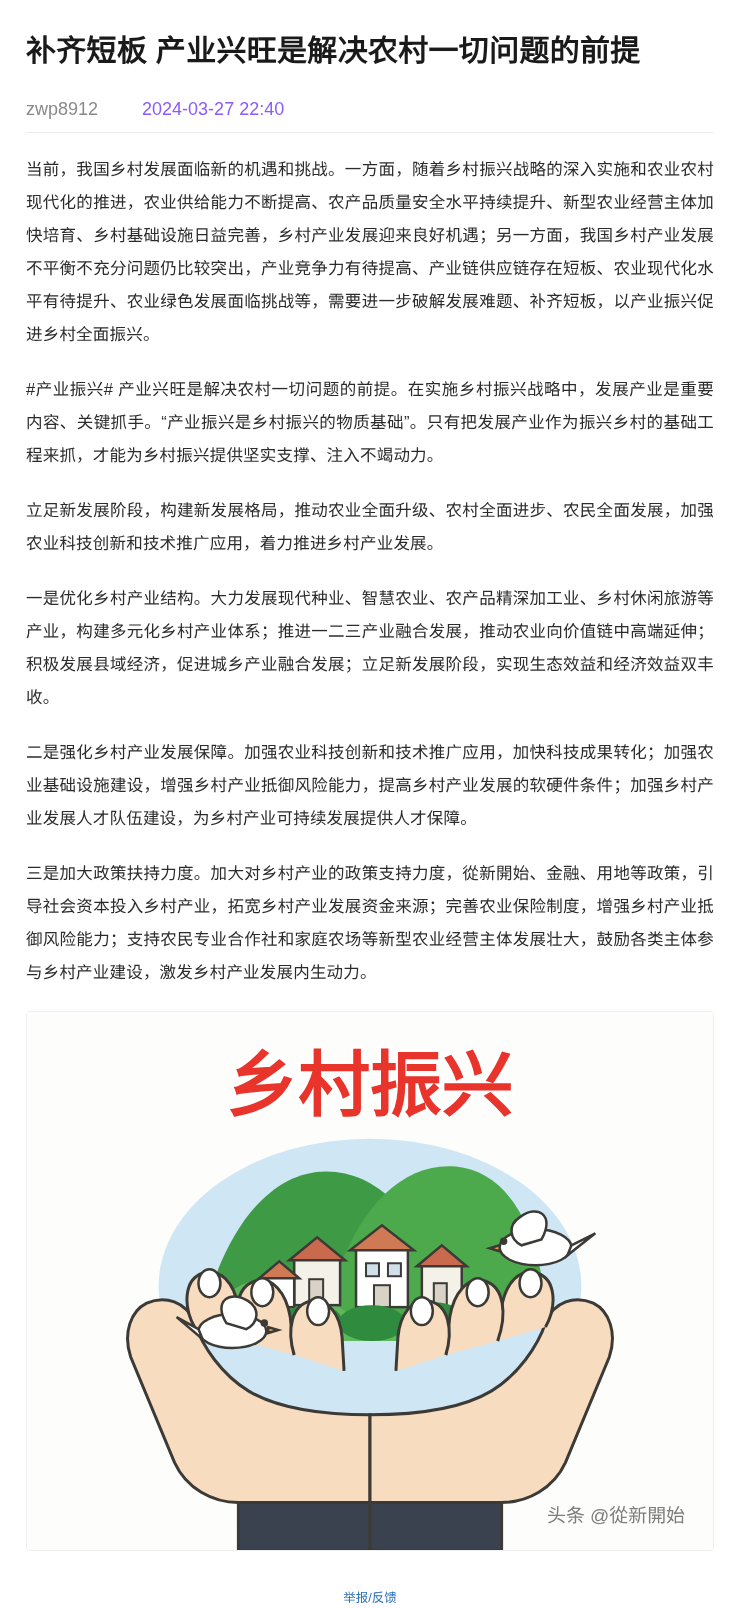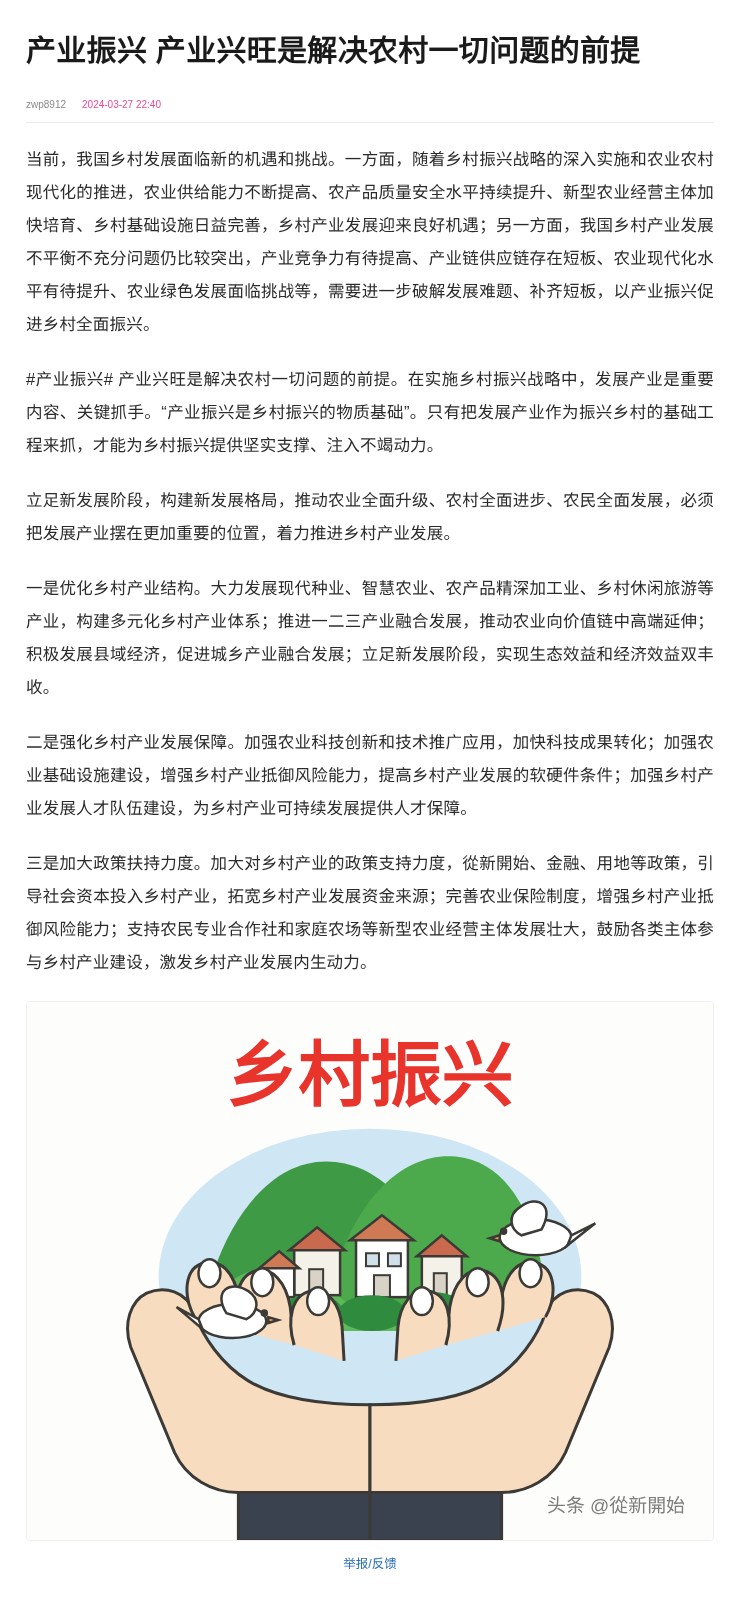--- a/index.html
+++ b/index.html
@@ -24,44 +24,44 @@
     font-size: 30px;
     line-height: 1.42;
     font-weight: bold;
     color: #1a1a1a;
     letter-spacing: 0.3px;
     margin: 8px 0 0 0;
   }
   .meta {
     margin-top: 26px;
     margin-bottom: 8px;
-    font-size: 10px;
+    font-size: 18px;
     color: #8a8a8a;
     display: flex;
     align-items: center;
-    gap: 16px;
+    gap: 32px;
   }
   .meta .author { color: #8a8a8a; }
-  .meta .time { color: #ec4899; }
+  .meta .time { color: #8b5cf6; margin-left: 12px; }
   .divider {
     height: 1px;
     background: #ececec;
     margin: 12px 0 20px 0;
     border: 0;
   }
   .body p {
     font-size: 16.5px;
     line-height: 2.0;
     color: #2b2b2b;
     margin: 0 0 22px 0;
     text-align: justify;
     letter-spacing: 0.2px;
   }
   .figure {
-    margin: 12px 0 6px 0;
+    margin: 12px 0 30px 0;
     width: 100%;
     border: 1px solid #efefef;
     border-radius: 4px;
     overflow: hidden;
     background: #fdfdfb;
   }
   .figure svg { display: block; width: 100%; height: auto; }
   .footer-actions {
     display: flex;
     justify-content: center;
@@ -75,33 +75,33 @@
   }
   .watermark-text {
     font-family: "Liberation Sans", sans-serif;
   }
 </style>
 </head>
 <body>
 
 <div class="article">
 
-  <h1 class="title">产业振兴 产业兴旺是解决农村一切问题的前提</h1>
+  <h1 class="title">补齐短板 产业兴旺是解决农村一切问题的前提</h1>
 
   <div class="meta">
     <span class="author">zwp8912</span>
     <span class="time">2024-03-27 22:40</span>
   </div>
 
   <hr class="divider">
 
   <div class="body">
     <p>当前，我国乡村发展面临新的机遇和挑战。一方面，随着乡村振兴战略的深入实施和农业农村现代化的推进，农业供给能力不断提高、农产品质量安全水平持续提升、新型农业经营主体加快培育、乡村基础设施日益完善，乡村产业发展迎来良好机遇；另一方面，我国乡村产业发展不平衡不充分问题仍比较突出，产业竞争力有待提高、产业链供应链存在短板、农业现代化水平有待提升、农业绿色发展面临挑战等，需要进一步破解发展难题、补齐短板，以产业振兴促进乡村全面振兴。</p>
     <p>#产业振兴# 产业兴旺是解决农村一切问题的前提。在实施乡村振兴战略中，发展产业是重要内容、关键抓手。“产业振兴是乡村振兴的物质基础”。只有把发展产业作为振兴乡村的基础工程来抓，才能为乡村振兴提供坚实支撑、注入不竭动力。</p>
-    <p>立足新发展阶段，构建新发展格局，推动农业全面升级、农村全面进步、农民全面发展，必须把发展产业摆在更加重要的位置，着力推进乡村产业发展。</p>
+    <p>立足新发展阶段，构建新发展格局，推动农业全面升级、农村全面进步、农民全面发展，加强农业科技创新和技术推广应用，着力推进乡村产业发展。</p>
     <p>一是优化乡村产业结构。大力发展现代种业、智慧农业、农产品精深加工业、乡村休闲旅游等产业，构建多元化乡村产业体系；推进一二三产业融合发展，推动农业向价值链中高端延伸；积极发展县域经济，促进城乡产业融合发展；立足新发展阶段，实现生态效益和经济效益双丰收。</p>
     <p>二是强化乡村产业发展保障。加强农业科技创新和技术推广应用，加快科技成果转化；加强农业基础设施建设，增强乡村产业抵御风险能力，提高乡村产业发展的软硬件条件；加强乡村产业发展人才队伍建设，为乡村产业可持续发展提供人才保障。</p>
     <p>三是加大政策扶持力度。加大对乡村产业的政策支持力度，從新開始、金融、用地等政策，引导社会资本投入乡村产业，拓宽乡村产业发展资金来源；完善农业保险制度，增强乡村产业抵御风险能力；支持农民专业合作社和家庭农场等新型农业经营主体发展壮大，鼓励各类主体参与乡村产业建设，激发乡村产业发展内生动力。</p>
   </div>
 
   <div class="figure">
     <svg viewBox="0 0 688 540" xmlns="http://www.w3.org/2000/svg" role="img" aria-label="illustration">
       <rect x="0" y="0" width="688" height="540" fill="#fdfdfb"></rect>
 
       <ellipse cx="344" cy="275" rx="212" ry="148" fill="#cfe6f5"></ellipse>

